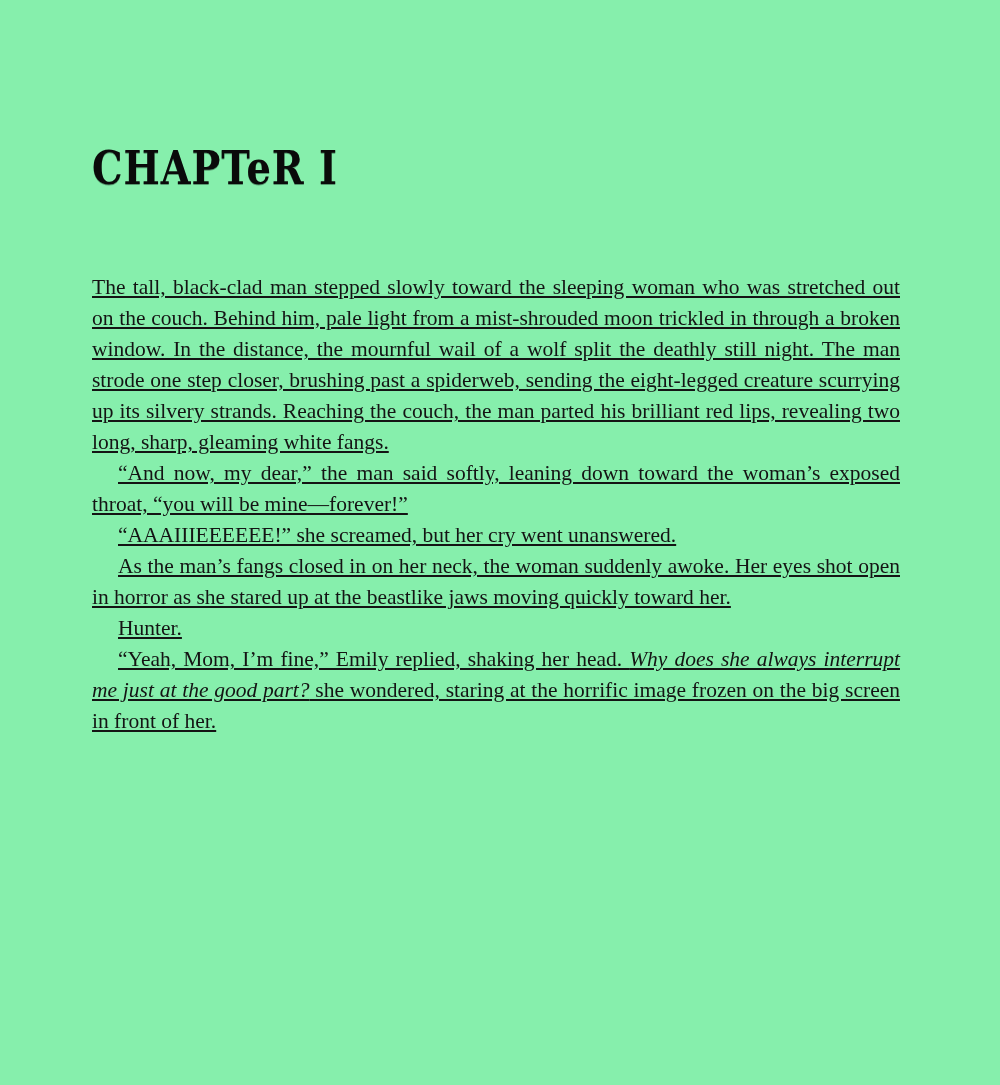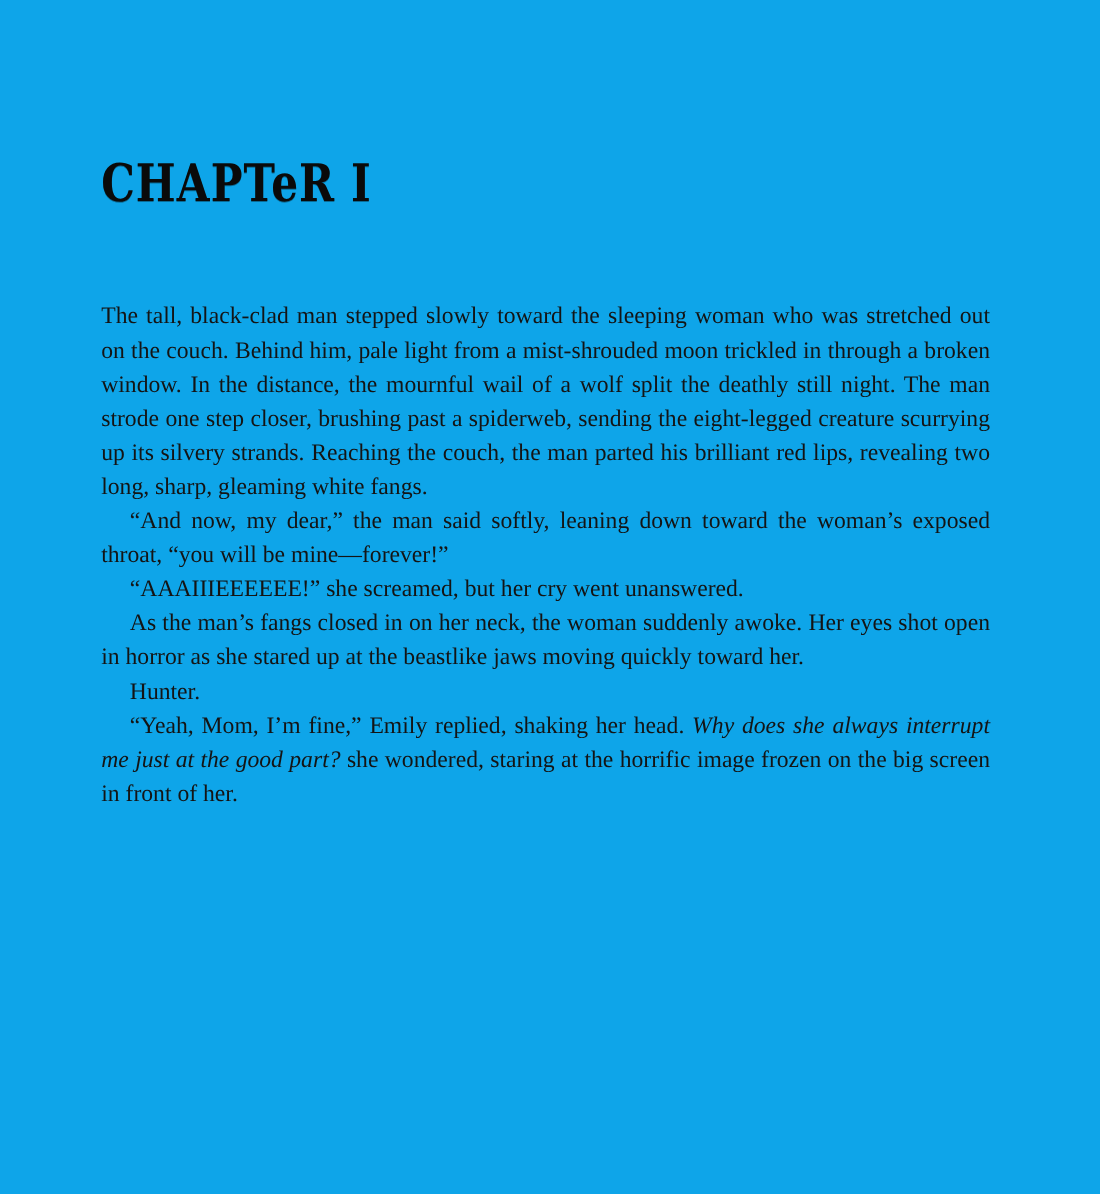--- a/index.html
+++ b/index.html
@@ -11,21 +11,21 @@
     width: 1000px;
     height: 1085px;
     font-family: "Liberation Serif", serif;
     color: #111111;
     overflow: hidden;
   }
   .page {
     position: relative;
     width: 1000px;
     height: 1085px;
-    background: #0ea5e9;
+    background: #86efac;
     box-sizing: border-box;
   }
   .chapter-heading {
     position: absolute;
     left: 92px;
     top: 112px;
     font-family: "DejaVu Serif", serif;
     font-weight: bold;
     font-size: 40px;
     letter-spacing: 1px;
@@ -40,20 +40,21 @@
     left: 92px;
     top: 272px;
     width: 808px;
     font-family: "Liberation Serif", serif;
     font-size: 21.5px;
     line-height: 31px;
     text-align: justify;
     text-justify: inter-word;
     color: #141414;
     hyphens: none;
+    text-decoration: underline;
   }
   .body-text p {
     margin: 0;
     text-indent: 0;
   }
   .body-text p.indented {
     text-indent: 26px;
   }
   em {
     font-style: italic;

